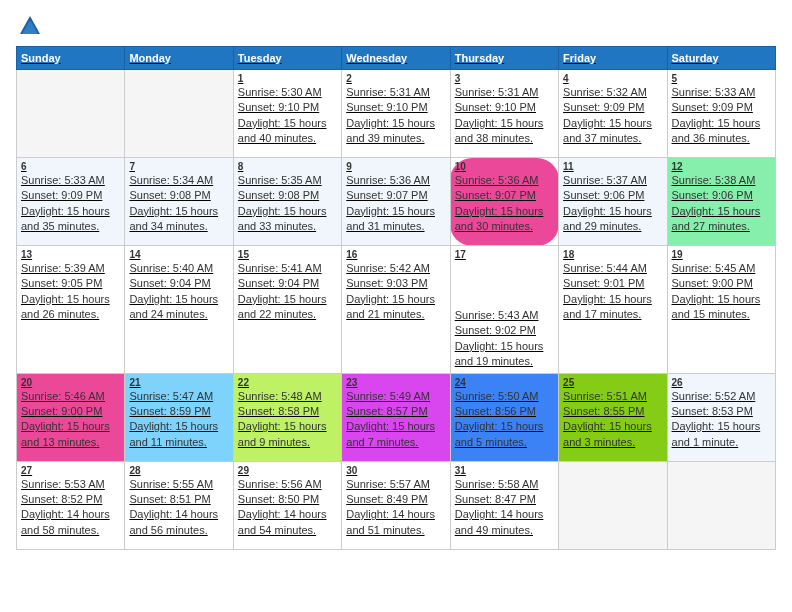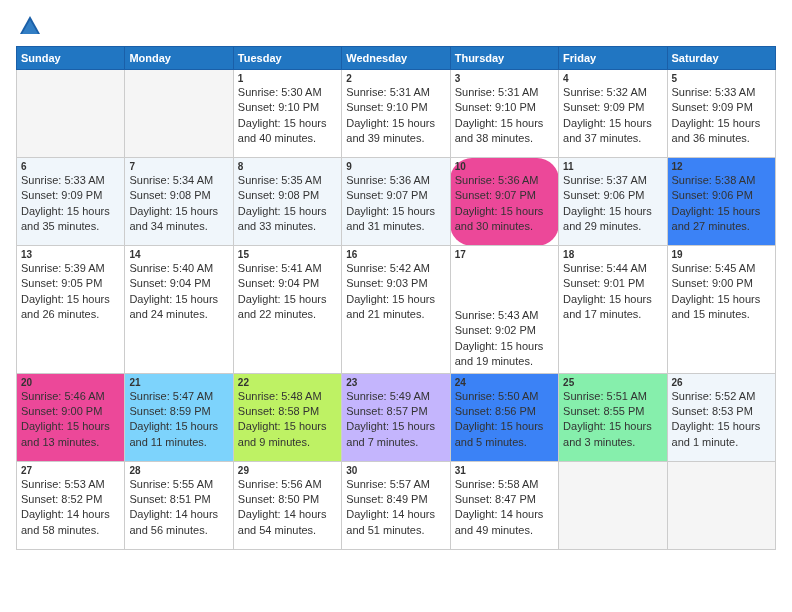--- a/index.html
+++ b/index.html
@@ -9,20 +9,21 @@
       width: 792px;
       height: 612px;
       overflow: hidden;
     }
     .page {
       width: 792px;
       height: 508px;
       padding: 12px 16px 8px 16px;
       display: flex;
       flex-direction: column;
+      text-decoration: underline;
     }
     .header {
       display: flex;
       justify-content: space-between;
       align-items: flex-start;
       margin-bottom: 6px;
     }
     .logo {
       display: flex;
       align-items: center;
@@ -212,21 +213,21 @@
 Daylight: 15 hours
 and 30 minutes.</div>
           </td>
           <td style="background: rgb(240, 246, 251);">
             <span class="day-num">11</span>
             <div class="day-info" style="white-space: pre-line;">Sunrise: 5:37 AM
 Sunset: 9:06 PM
 Daylight: 15 hours
 and 29 minutes.</div>
           </td>
-          <td style="background: #3b82f6; margin-left: 12px;">
+          <td style="background: #86efac; margin-left: 12px;">
             <span class="day-num">12</span>
             <div class="day-info" style="white-space: pre-line;">Sunrise: 5:38 AM
 Sunset: 9:06 PM
 Daylight: 15 hours
 and 27 minutes.</div>
           </td>
         </tr>
         <tr>
           <td>
             <span class="day-num">13</span>
@@ -293,35 +294,35 @@
 Daylight: 15 hours
 and 11 minutes.</div>
           </td>
           <td style="background: #bef264;">
             <span class="day-num">22</span>
             <div class="day-info" style="white-space: pre-line;">Sunrise: 5:48 AM
 Sunset: 8:58 PM
 Daylight: 15 hours
 and 9 minutes.</div>
           </td>
-          <td style="background: #c4b5fd;">
+          <td style="background: #d946ef;">
             <span class="day-num">23</span>
             <div class="day-info" style="white-space: pre-line;">Sunrise: 5:49 AM
 Sunset: 8:57 PM
 Daylight: 15 hours
 and 7 minutes.</div>
           </td>
           <td style="background: #3b82f6;">
             <span class="day-num">24</span>
             <div class="day-info" style="white-space: pre-line;">Sunrise: 5:50 AM
 Sunset: 8:56 PM
 Daylight: 15 hours
 and 5 minutes.</div>
           </td>
-          <td style="background: #86efac;">
+          <td style="background: #84cc16;">
             <span class="day-num">25</span>
             <div class="day-info" style="white-space: pre-line;">Sunrise: 5:51 AM
 Sunset: 8:55 PM
 Daylight: 15 hours
 and 3 minutes.</div>
           </td>
           <td style="background: rgb(240, 246, 251);">
             <span class="day-num">26</span>
             <div class="day-info" style="white-space: pre-line;">Sunrise: 5:52 AM
 Sunset: 8:53 PM

